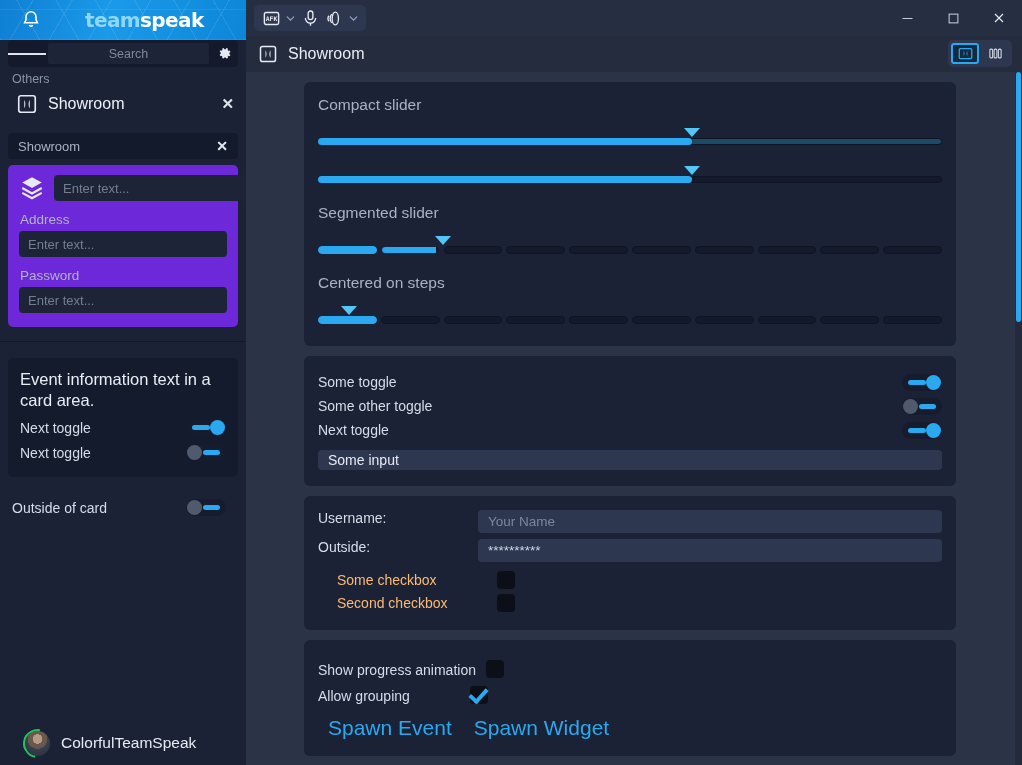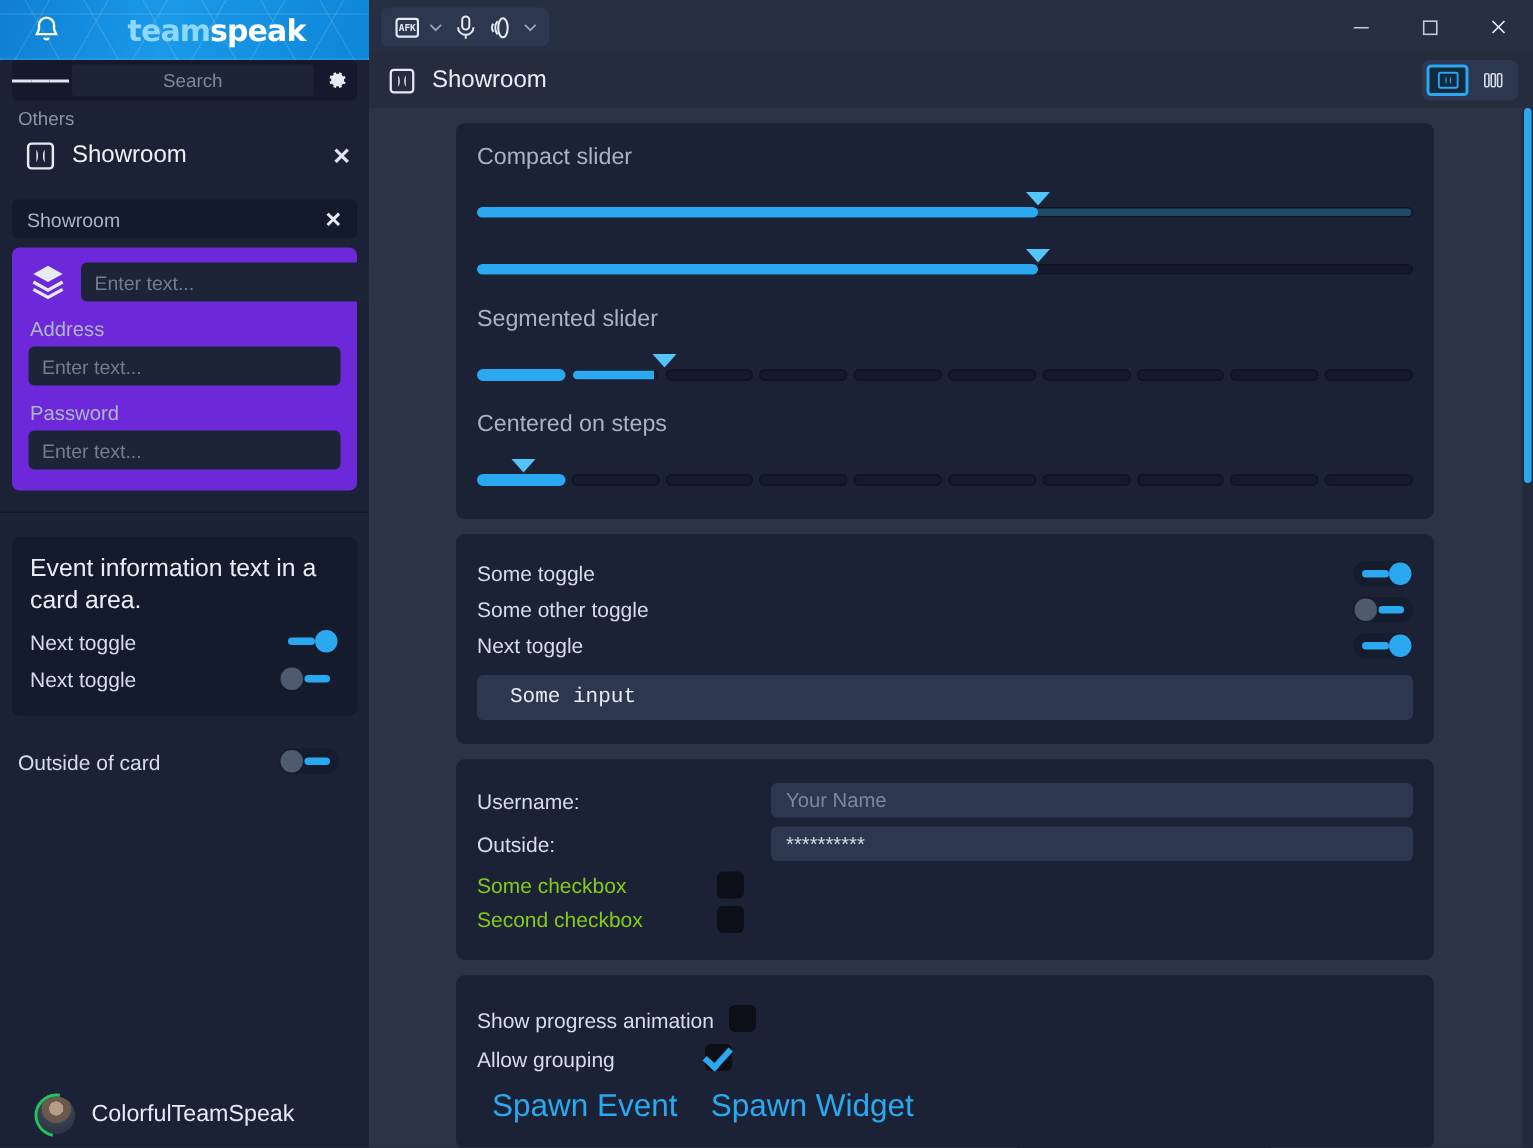--- a/index.html
+++ b/index.html
@@ -188,35 +188,35 @@
   .seg.on { background:#2aa9f0; border-color:#2aa9f0; }
   .seg.half {
     background: linear-gradient(to right, #2aa9f0 0 var(--p), #141a2b var(--p) 100%);
     border-color:#1a2236;
   }
 
   
   .mtog-row { display:flex; align-items:center; height:24px; }
   .mtog-row .lbl { flex:1; color:#d6dce8; font-size:14px; }
   .main-input {
-    width:100%; height:30px; background:#2e3750; border:none; border-radius:4px;
-    color:#e6eaf2; font-size:14px; padding:0 22px; margin-top:8px;
-    font-family:Liberation Mono, monospace;
-  }
-
-  .form-row { display:flex; align-items:center; height:27px; margin-bottom:2px;gap:36px; }
+    width:100%; height:20px; background:#2e3750; border:none; border-radius:4px;
+    color:#e6eaf2; font-size:14px; padding:0 10px; margin-top:8px;
+    font-family:Liberation Sans, sans-serif;
+  }
+
+  .form-row { display:flex; height:27px; margin-bottom:2px; }
   .form-row .flbl { width:160px; color:#d6dce8; font-size:14px; }
   .form-row .fin {
     flex:1; height:23px; background:#2e3750; border:none; border-radius:4px;
     color:#cfd5e2; font-size:13.5px; padding:0 10px;
     font-family:"Liberation Sans", sans-serif;
   }
   .form-row .fin::placeholder { color:#7e8799; }
   .cb-row { display:flex; align-items:center; height:23px; }
-  .cb-row .clbl { width:160px; color:#84cc16; font-size:14px; }
+  .cb-row .clbl { width:160px; color:#fdba74; font-size:14px;margin-left:19px; }
   .chk { width:18px; height:18px; border-radius:4px; background:#0c0f18; position:relative; cursor:pointer; flex-shrink:0;}
   .chk.checked::after {
     content:""; position:absolute; left:3px; top:-1px; width:7px; height:14px;
     border:solid #2aa9f0; border-width:0 4px 4px 0; transform:rotate(42deg);
   }
 
   .inline-row { display:flex; align-items:flex-end; height:24px; }
   .inline-row .ilbl { color:#d6dce8; font-size:14px; margin-right:10px; }
   .linkrow { display:flex; gap:22px; margin-top:12px; padding-left:10px; }
   .lnk { color:#2aa9f0; font-size:21px; cursor:pointer; }

